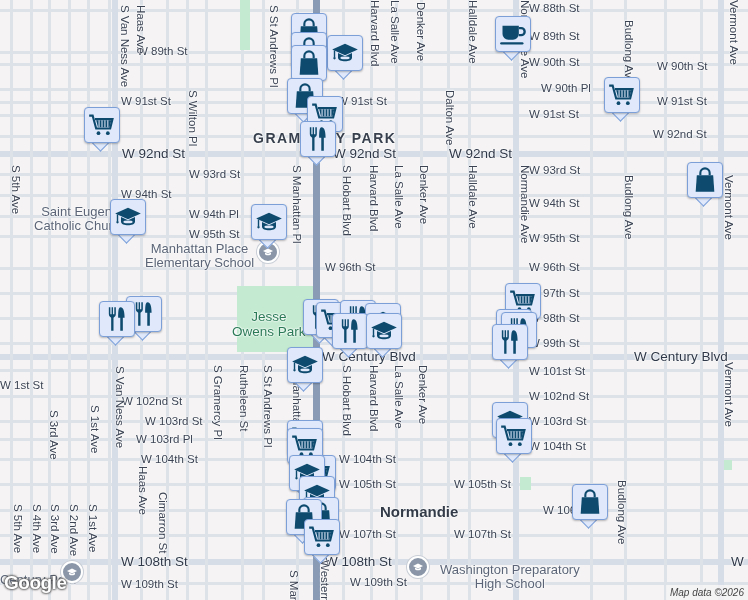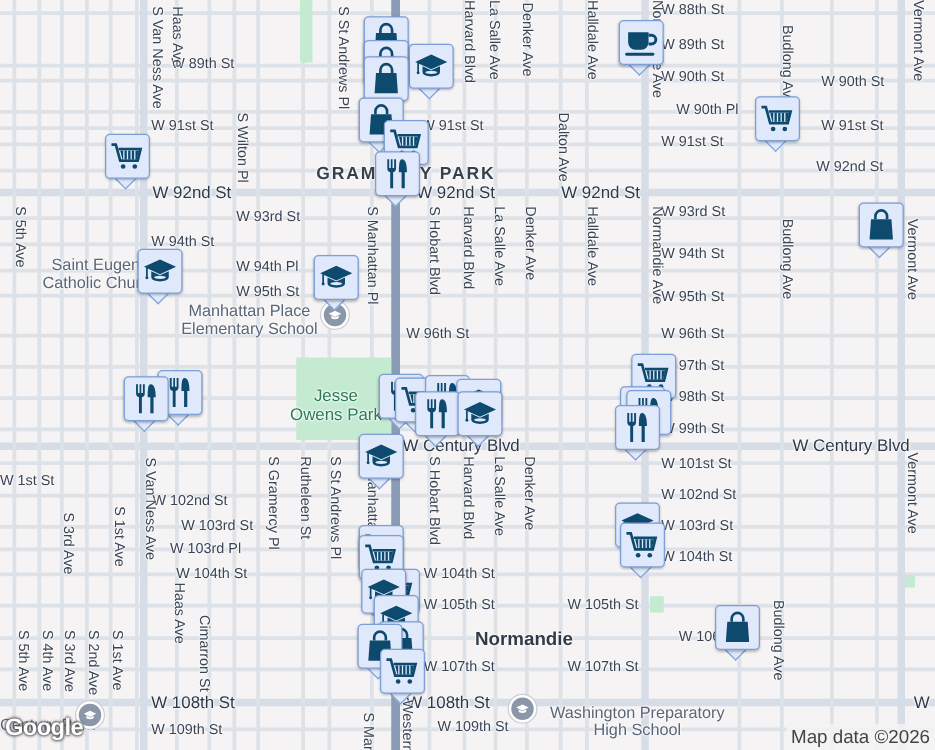--- a/index.html
+++ b/index.html
@@ -19,21 +19,21 @@
   .lbl.park-l{color:#2b7a57;font-size:13.5px;line-height:1.1;text-align:center;}
   .lbl.area{font-size:14px;font-weight:bold;letter-spacing:1.5px;color:#38404e;}
   .lbl.town{font-size:15px;font-weight:bold;color:#333b48;}
   .marker{position:absolute;width:36px;height:46px;}
   .marker .box{position:absolute;left:0;top:0;width:34px;height:34px;background:#dfe9fb;border:1px solid #7c9fd8;border-radius:4px;box-shadow:0 1px 2px rgba(0,0,0,.25);display:flex;align-items:center;justify-content:center;}
   .marker .tip{position:absolute;left:10px;top:29px;width:12px;height:12px;background:#dfe9fb;border-right:1px solid #7c9fd8;border-bottom:1px solid #7c9fd8;transform:rotate(45deg);}
   .marker svg{width:28px;height:28px;position:relative;z-index:2;}
   .poi-pin{position:absolute;width:18px;height:18px;border-radius:50%;background:#8b97a8;border:2px solid #fff;box-shadow:0 0 0 1px #c9ced6;display:flex;align-items:center;justify-content:center;}
   .poi-pin svg{width:12px;height:12px;}
   .google{position:absolute;left:4px;bottom:6px;font-size:19px;font-weight:bold;color:#fff;text-shadow:0 0 2px #555,0 0 2px #555,0 0 3px #444;letter-spacing:-.5px;}
-  .credit{position:absolute;right:0;bottom:0;background:rgba(245,243,244,.85);font-size:15px;color:#444;padding:2px 4px;}
+  .credit{position:absolute;right:0;bottom:0;background:rgba(245,243,244,.85);font-size:10px;color:#444;padding:2px 4px;font-style:italic;}
 </style>
 </head>
 <body>
 
 <div id="map">
   <div id="roads">
       <div class="road h" style="top:9px;"></div>
       <div class="road h" style="top:51px;"></div>
       <div class="road h" style="top:63px;"></div>
       <div class="road h" style="top:88px;"></div>

